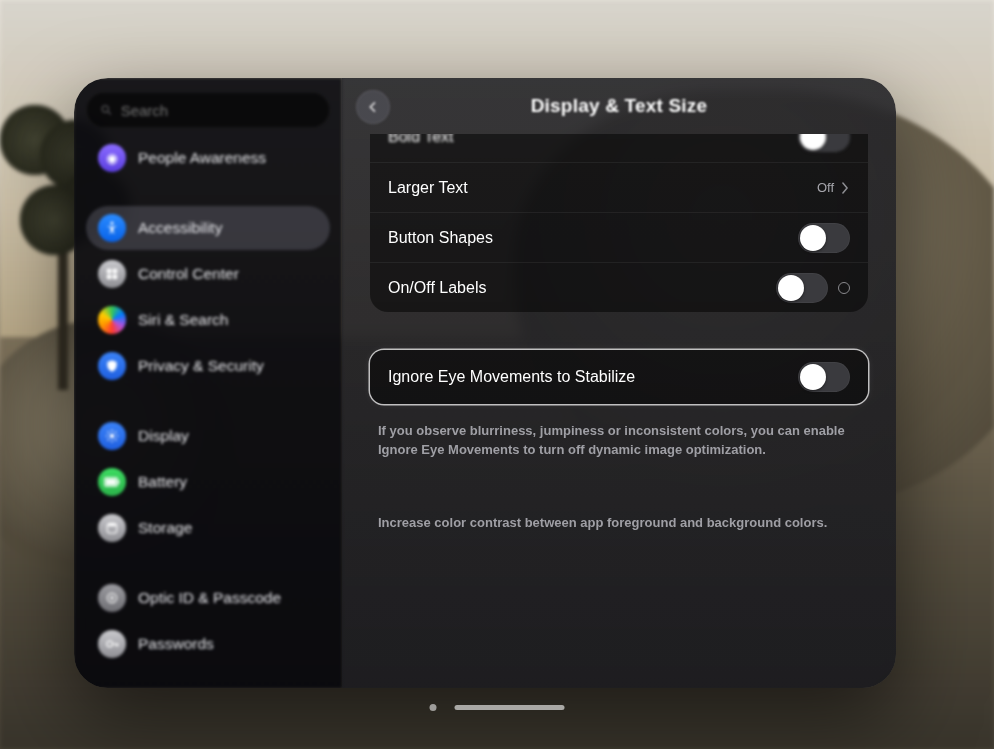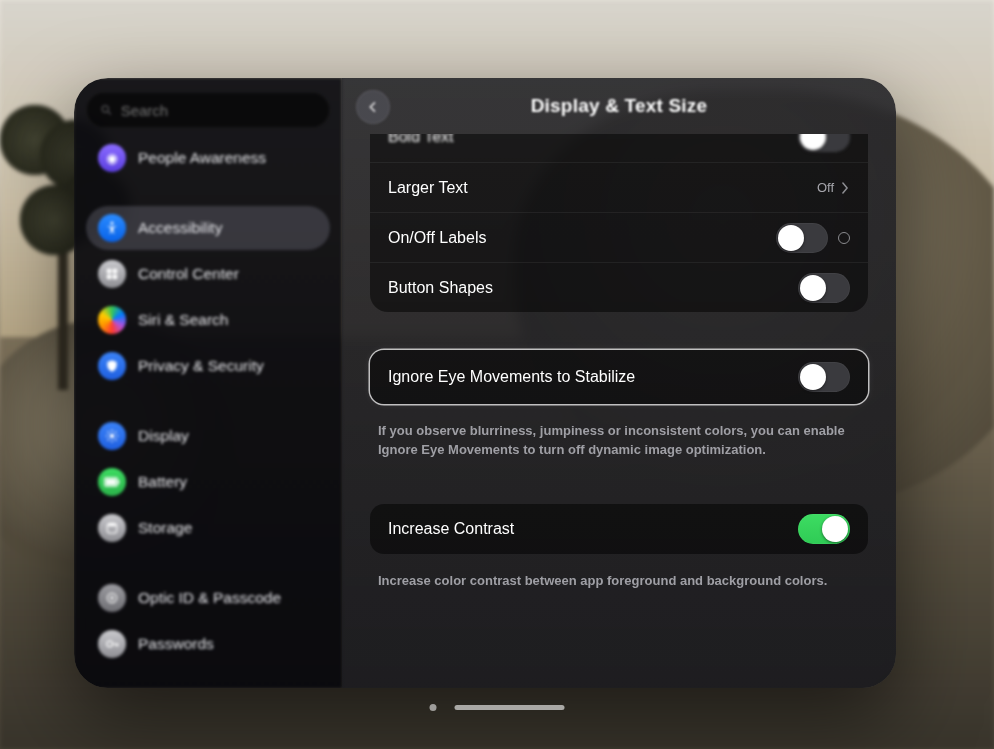--- a/index.html
+++ b/index.html
@@ -310,61 +310,53 @@
             </div>
         </div>
         <div class="row">
           <span class="label">Larger Text</span>
           <span class="value">Off</span>
           <svg class="chev-r" viewBox="0 0 12 20">
               <polyline points="3 3 9 10 3 17" fill="none" stroke="#8d8d92" stroke-width="2.2" stroke-linecap="round" stroke-linejoin="round"></polyline>
             </svg>
         </div>
         <div class="row">
+          <span class="label">Button Shapes</span>
+          <div class="toggle">
+              <div class="knob"></div>
+            </div>
+        </div>
+        <div class="row">
           <span class="label">On/Off Labels</span>
           <div class="toggle-label">
             <div class="toggle">
                 <div class="knob"></div>
               </div>
             <span class="onoff-mark"></span>
           </div>
         </div>
-        <div class="row">
-          <span class="label">Button Shapes</span>
-          <div class="toggle">
-              <div class="knob"></div>
-            </div>
-        </div>
       </div>
 
       <div style="height:30px"></div>
 
       <div class="group single highlight">
         <div class="row" style="min-height:54px">
           <span class="label">Ignore Eye Movements to Stabilize</span>
           <div class="toggle">
               <div class="knob"></div>
             </div>
         </div>
       </div>
       <div class="footer-text">If you observe blurriness, jumpiness or inconsistent colors, you can enable Ignore Eye Movements to turn off dynamic image optimization.</div>
 
       <div style="height:14px"></div>
 
 
       <div style="height:14px"></div>
 
-      <div class="group single">
-        <div class="row">
-          <span class="label">Increase Contrast</span>
-          <div class="toggle on">
-              <div class="knob"></div>
-            </div>
-        </div>
-      </div>
       <div class="footer-text" style="padding-bottom:4px">Increase color contrast between app foreground and background colors.</div>
 
     </div>
   </main>
 </div>
 
 <div class="home-ind">
   <div class="dot"></div>
   <div class="bar"></div>
 </div>

